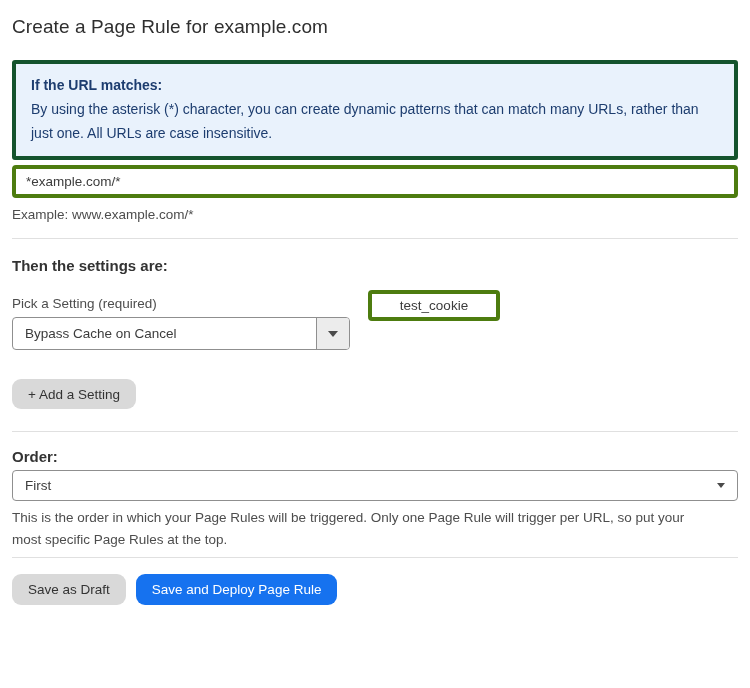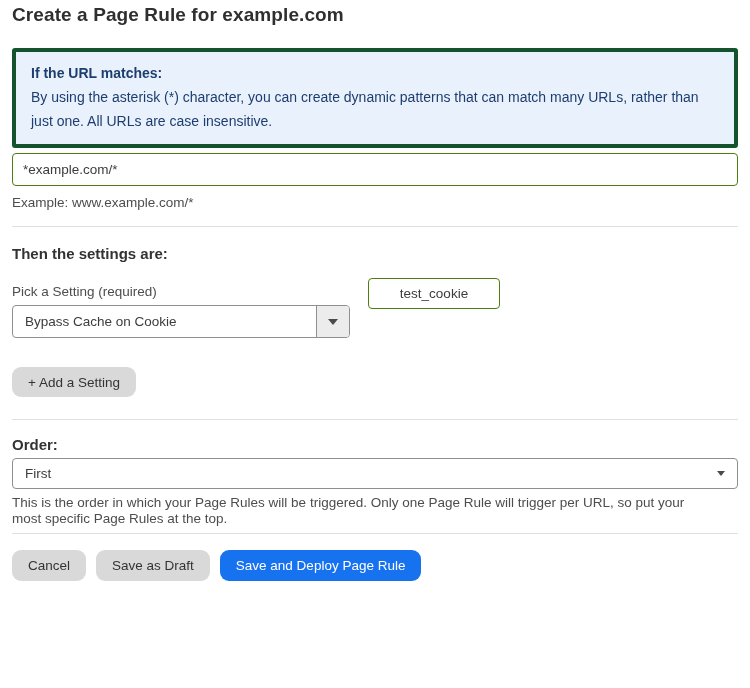--- a/index.html
+++ b/index.html
@@ -6,23 +6,23 @@
   html, body { background: #ffffff; }
   body {
     width: 750px; height: 688px;
     font-family: "Liberation Sans", sans-serif;
     color: #333333;
     overflow: hidden;
   }
   .page { padding: 0 12px; }
 
   h1.page-title {
-    margin-top: 4px;
+    margin-top: 16px;
     font-size: 19px;
-    font-weight: bold;
+    font-weight: normal;
     color: #2f2f2f;
     letter-spacing: 0.1px;
   }
 
   .info-box {
     margin-top: 22px;
     background: #e9f2fc;
     border: 4px solid #14532d;
     border-radius: 3px;
     padding: 9px 15px 11px 15px;
@@ -42,21 +42,21 @@
     display: block;
     margin-top: 18px;
     font-size: 13.5px;
     color: #4d4d4d;
   }
 
   .text-input {
     display: block;
     margin-top: 5px;
     height: 33px;
-    border: 1px solid #4d7c0f;
+    border: 4px solid #4d7c0f;
     border-radius: 4px;
     padding: 0 10px;
     font-family: "Liberation Sans", sans-serif;
     font-size: 13.5px;
     color: #3c3c3c;
     background: #ffffff;
     outline: none;
   }
   .url-input { width: 100%; }
 
@@ -132,21 +132,21 @@
     height: 31px;
     padding: 0 16px;
     font-family: "Liberation Sans", sans-serif;
     font-size: 13.5px;
     cursor: pointer;
   }
   .btn.gray { background: #d9d9d9; color: #333333; }
   .btn.primary { background: #1672ef; color: #ffffff; }
   .add-btn { margin-top: 29px; height: 30px; background: #dcdcdc; }
 
-  .order-hint { line-height: 16px; padding-right: 30px; }
+  .order-hint { line-height: 22px; padding-right: 30px; }
   .divider.above-footer { margin-top: 6px; }
 
   .footer-row {
     margin-top: 16px;
     display: flex;
     gap: 10px;
   }
 </style>
 </head>
 <body>
@@ -164,21 +164,21 @@
   <div class="hint">Example: www.example.com/*</div>
 
   <hr class="divider">
 
   <h2 class="section-heading">Then the settings are:</h2>
 
   <div class="settings-row">
     <div class="setting-col">
       <label class="field-label">Pick a Setting (required)</label>
       <div class="select-box">
-        <span class="select-text">Bypass Cache on Cookie</span>
+        <span class="select-text">Bypass Cache on Cancel</span>
         <span class="select-btn">
           <span class="tri"></span>
         </span>
       </div>
     </div>
     <div class="value-col">
       <input type="text" class="text-input value-input" value="test_cookie" style="">
     </div>
   </div>
 
@@ -191,18 +191,17 @@
   <div class="select-box full">
     <span class="select-text">First</span>
     <span class="tri"></span>
   </div>
 
   <div class="hint order-hint">This is the order in which your Page Rules will be triggered. Only one Page Rule will trigger per URL, so put your most specific Page Rules at the top.</div>
 
   <hr class="divider above-footer">
 
   <div class="footer-row">
-    <button class="btn gray">Cancel</button>
     <button class="btn gray">Save as Draft</button>
     <button class="btn primary">Save and Deploy Page Rule</button>
   </div>
 
 </div>
 
 </body></html>

